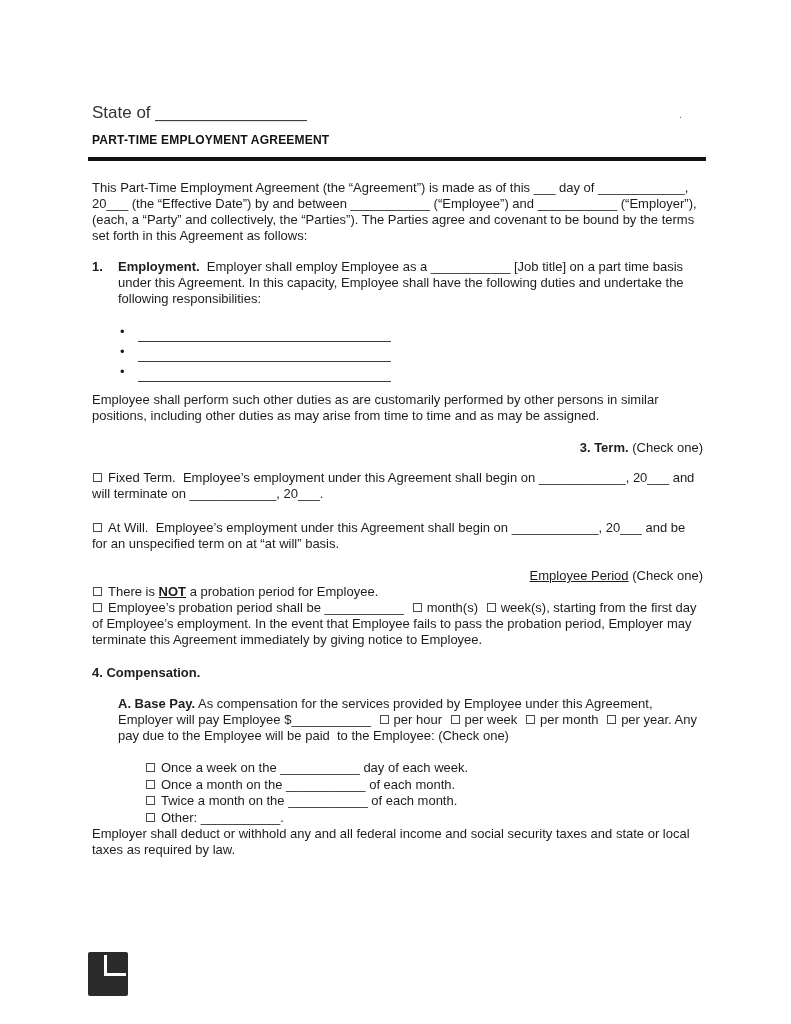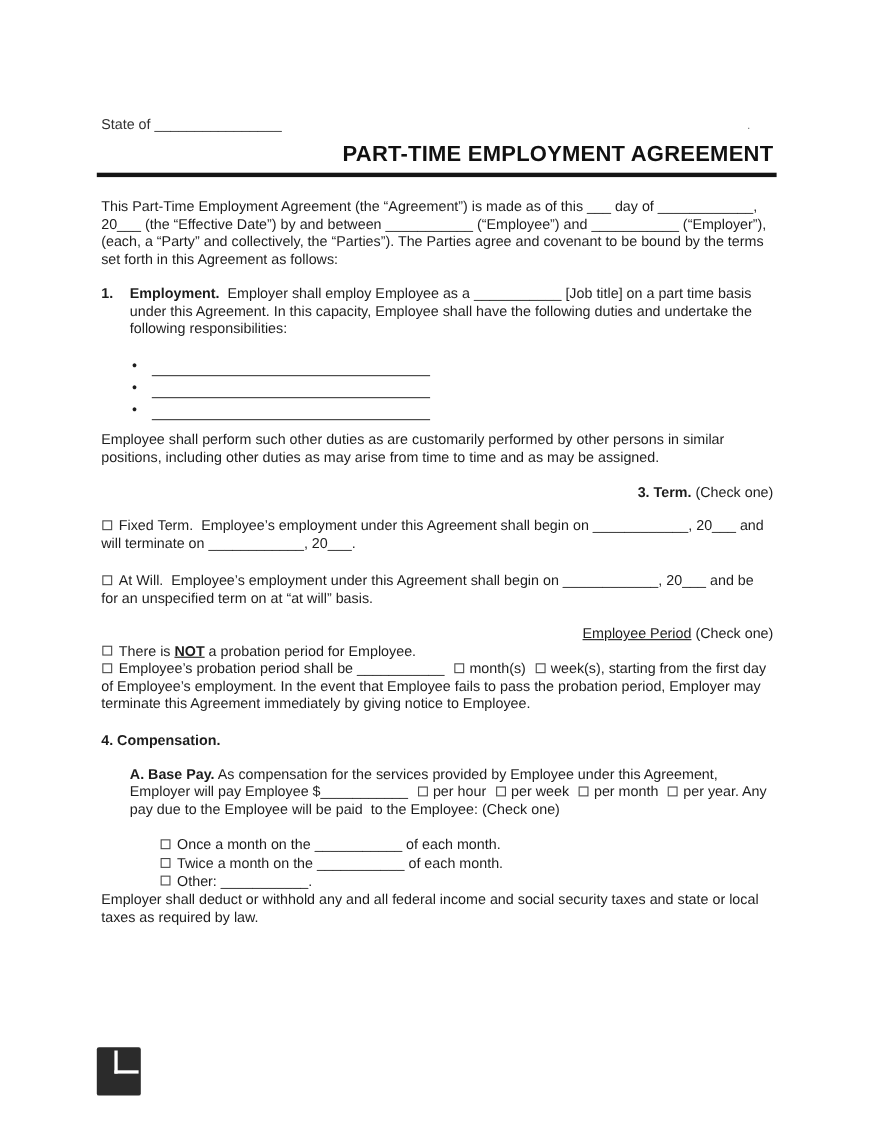--- a/index.html
+++ b/index.html
@@ -3,22 +3,22 @@
 <meta charset="utf-8">
 <style>
   * { margin:0; padding:0; box-sizing:border-box; }
   html,body { background:#fff; }
   .page {
     width:791px; height:1024px; position:relative; background:#ffffff;
     font-family:"Liberation Sans", sans-serif; font-size:13px; line-height:16px;
     color:#1d1d1d; margin:0 auto; overflow:hidden;
   }
   .content { padding:106px 88px 0 92px; }
-  .state-row { font-size:13px; line-height:13px; color:#333; }
-  .doc-title { text-align:right; font-weight:bold; font-size:20px; line-height:23px;
+  .state-row { font-size:17px; line-height:13px; color:#333; }
+  .doc-title { text-align:left; font-weight:bold; font-size:12px; line-height:23px;
     margin-top:10px; letter-spacing:.2px; color:#111; }
   .rule { height:4px; background:#141414; margin:5px -3px 0 -4px; }
   p { margin:0; }
   .mt-intro { margin-top:19px; }
   .hang { position:relative; padding-left:26px; margin-top:15px; }
   .hang .num { position:absolute; left:0; top:0; font-weight:bold; }
   .bullets { margin-top:15px; padding-left:28px; }
   .bullet-row { height:20px; display:flex; align-items:flex-end; }
   .bullet-glyph { font-size:13px; line-height:14px; margin-right:13px; align-self:center; }
   .blank-rule { display:inline-block; width:253px; border-bottom:1.4px solid #3a3a3a; height:14px; }
@@ -86,20 +86,21 @@
 
     <p><span class="cb"></span><span>There is </span><span class="b ul">NOT</span><span> a probation period for Employee.</span></p>
 
     <p><span class="cb"></span><span>Employee’s probation period shall be ___________ </span><span class="cb inline"></span><span>month(s) </span><span class="cb inline"></span><span>week(s), starting from the first day of Employee’s employment. In the event that Employee fails to pass the probation period, Employer may terminate this Agreement immediately by giving notice to Employee.</span></p>
 
     <p class="b mt17">4. Compensation.</p>
 
     <p class="indent1 mt15"><span class="b">A. Base Pay.</span><span> As compensation for the services provided by Employee under this Agreement, Employer will pay Employee $___________ </span><span class="cb inline"></span><span>per hour </span><span class="cb inline"></span><span>per week </span><span class="cb inline"></span><span>per month </span><span class="cb inline"></span><span>per year. Any pay due to the Employee will be paid&nbsp; to the Employee: (Check one)</span></p>
 
     <div class="pay-options">
+      <div class="pay-row"><span class="cb"></span><span>Once a week on the ___________ day of each week.</span></div>
       <div class="pay-row"><span class="cb"></span><span>Once a month on the ___________ of each month.</span></div>
       <div class="pay-row"><span class="cb"></span><span>Twice a month on the ___________ of each month.</span></div>
       <div class="pay-row"><span class="cb"></span><span>Other: ___________.</span></div>
     </div>
 
     <p>Employer shall deduct or withhold any and all federal income and social security taxes and state or local taxes as required by law.</p>
   </div>
 
   <div class="logo">
     <span class="v"></span>

